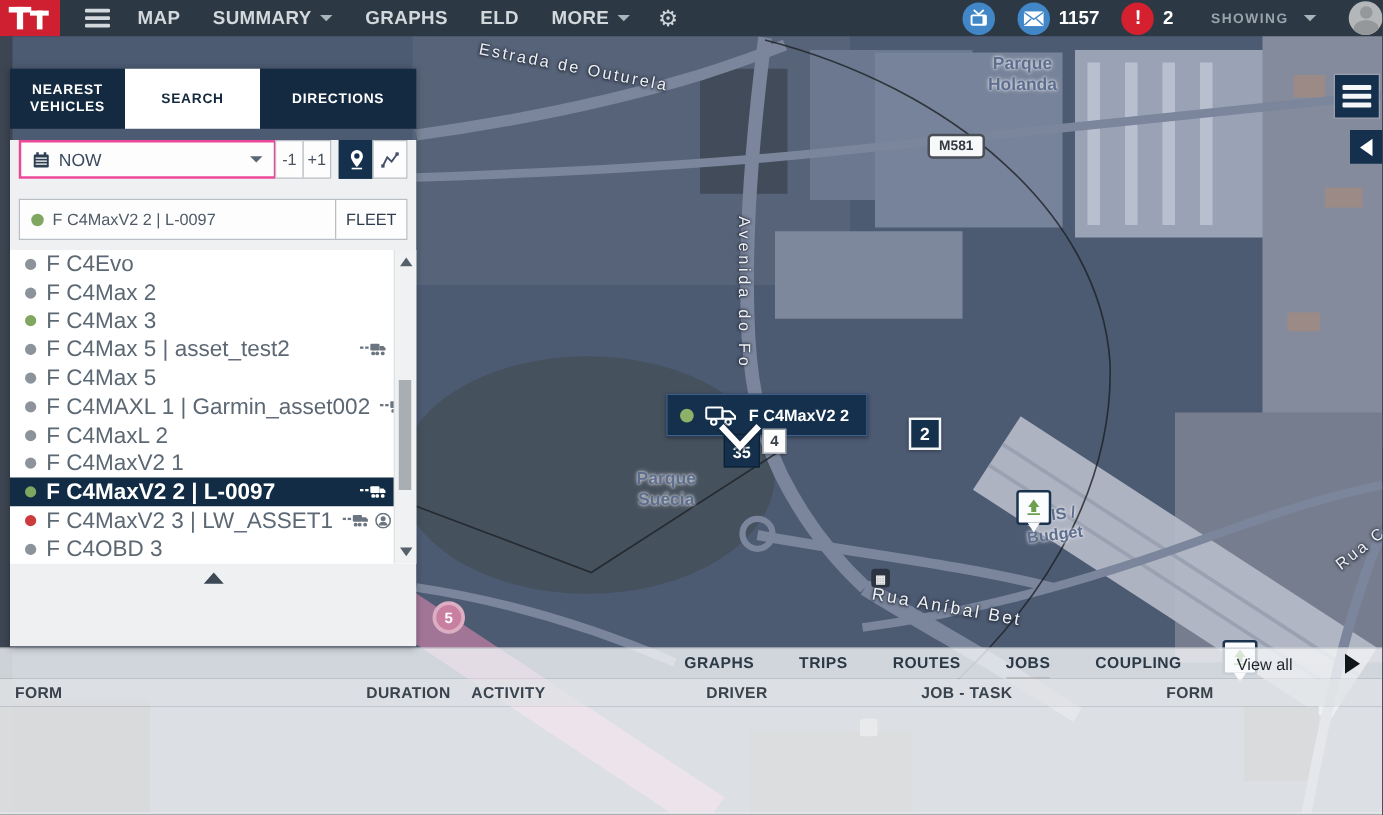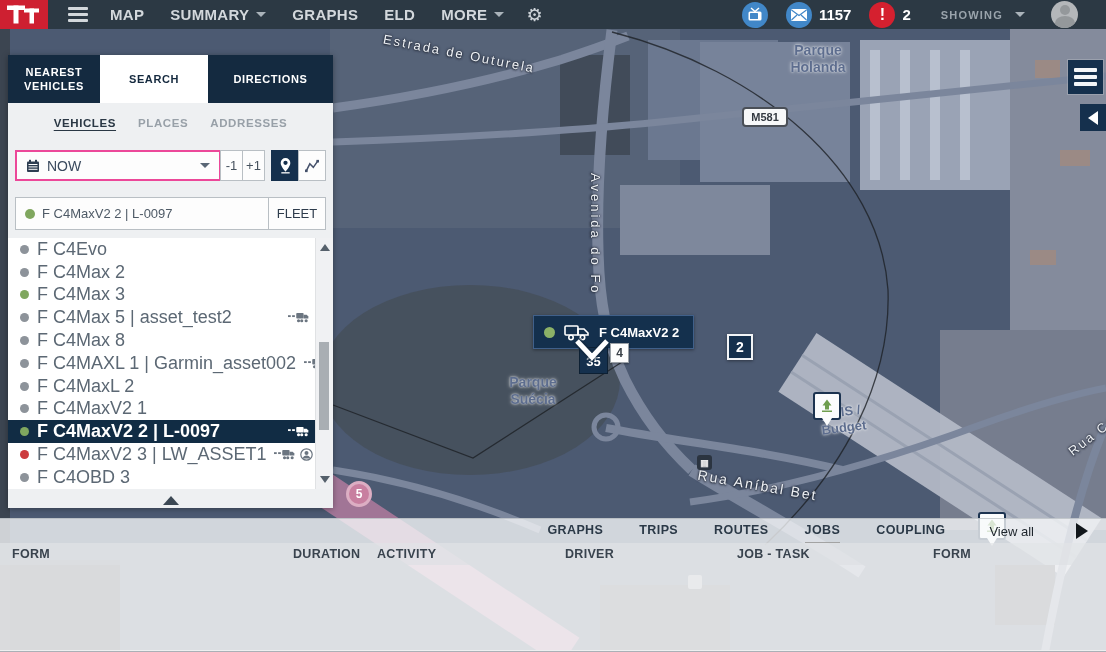--- a/index.html
+++ b/index.html
@@ -11,21 +11,21 @@
           display:flex;align-items:center;z-index:40;}
   .logo{width:48px;height:29px;flex:0 0 auto;}
   .hamburger{margin-left:20px;width:20px;display:flex;flex-direction:column;gap:3px;cursor:pointer;}
   .hamburger i{height:3px;background:#d3d8dc;border-radius:1px;}
   .menu{display:flex;align-items:center;margin-left:22px;gap:26px;}
   .menu-item{color:#d3d8dc;font-size:15px;font-weight:700;letter-spacing:.3px;cursor:pointer;
              display:flex;align-items:center;gap:7px;}
   .caret{width:0;height:0;border-left:5px solid transparent;border-right:5px solid transparent;
          border-top:5px solid #aab3ba;}
   .gearbtn{margin-left:22px;color:#cfd5da;font-size:18px;line-height:18px;cursor:pointer;}
-  .topbar-right{margin-left:auto;display:flex;align-items:center;padding-right:28px;}
+  .topbar-right{margin-left:auto;display:flex;align-items:center;padding-right:0;}
   .circle-icon{width:26px;height:26px;border-radius:50%;background:#4187c8;display:flex;
                align-items:center;justify-content:center;cursor:pointer;}
   .count{color:#fff;font-size:15px;font-weight:700;margin:0 0 0 7px;}
   .alert-circle{width:26px;height:26px;border-radius:50%;background:#d5202f;color:#fff;
                 font-weight:700;font-size:16px;display:flex;align-items:center;justify-content:center;
                 margin-left:18px;cursor:pointer;}
   .msg-circle{margin-left:18px;}
   .showing{display:flex;align-items:center;gap:12px;margin-left:30px;cursor:pointer;}
   .showing span{color:#9aa4ac;font-size:11px;font-weight:700;letter-spacing:1.2px;}
   .avatar{width:27px;height:27px;border-radius:50%;background:#b4b7ba;margin-left:26px;
@@ -355,27 +355,20 @@
 
   <div class="panel-tab active">
     <span>SEARCH</span>
   </div>
 
   <div class="panel-tab">
     <span>DIRECTIONS</span>
   </div>
 </div>
     <div class="panel-body">
-      <div class="subtabs">
-  <span class="subtab active">VEHICLES</span>
-
-  <span class="subtab">PLACES</span>
-
-  <span class="subtab">ADDRESSES</span>
-</div>
 
       <div class="controls">
         <div class="now-select">
           <svg width="14" height="14" viewBox="0 0 14 14">
             <rect x="1" y="2.5" width="12" height="10.5" rx="1" fill="#2e3e52"></rect>
             <rect x="3" y="0.8" width="2" height="3.2" fill="#2e3e52"></rect>
             <rect x="9" y="0.8" width="2" height="3.2" fill="#2e3e52"></rect>
             <g fill="#fff">
                 <rect x="2.5" y="5" width="9" height="1"></rect>
                 <rect x="2.5" y="7.4" width="9" height="1"></rect>
@@ -453,21 +446,21 @@
                     <circle cx="15" cy="9.5" r="1.7"></circle>
                     <circle cx="19.8" cy="9.5" r="1.7"></circle>
         </g>
       </svg>
 
     </span>
   </div>
 
   <div class="vrow">
     <span class="dot gray"></span>
-    <span class="nm">F C4Max 8</span>
+    <span class="nm">F C4Max 5</span>
     <span class="icons">
       
       
     </span>
   </div>
 
   <div class="vrow">
     <span class="dot gray"></span>
     <span class="nm">F C4MAXL 1 | Garmin_asset002</span>
     <span class="icons">

